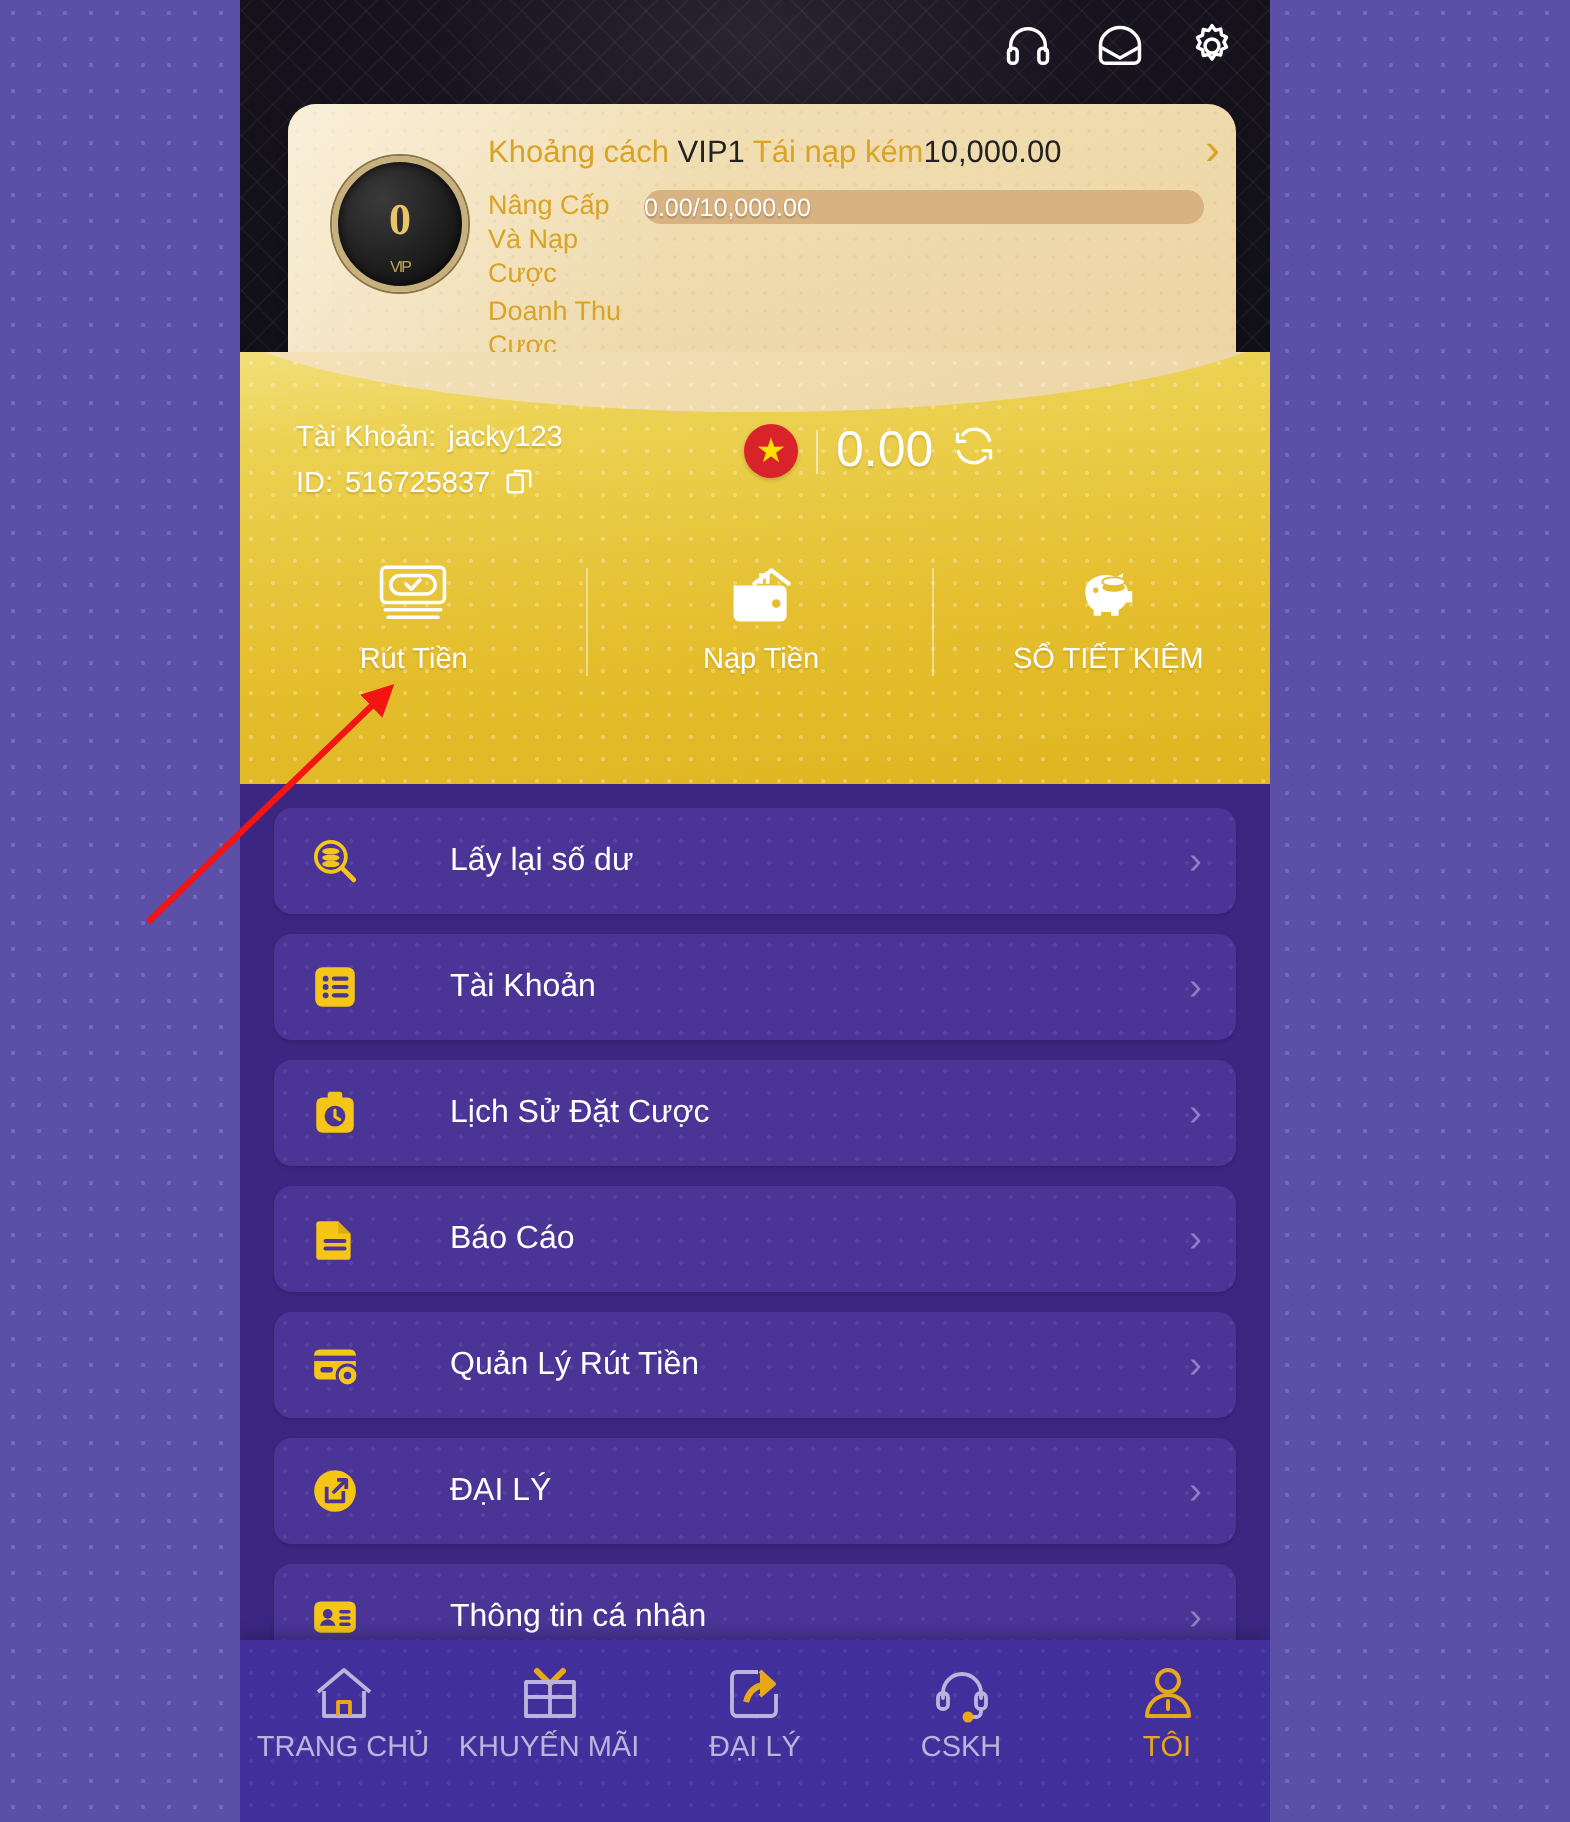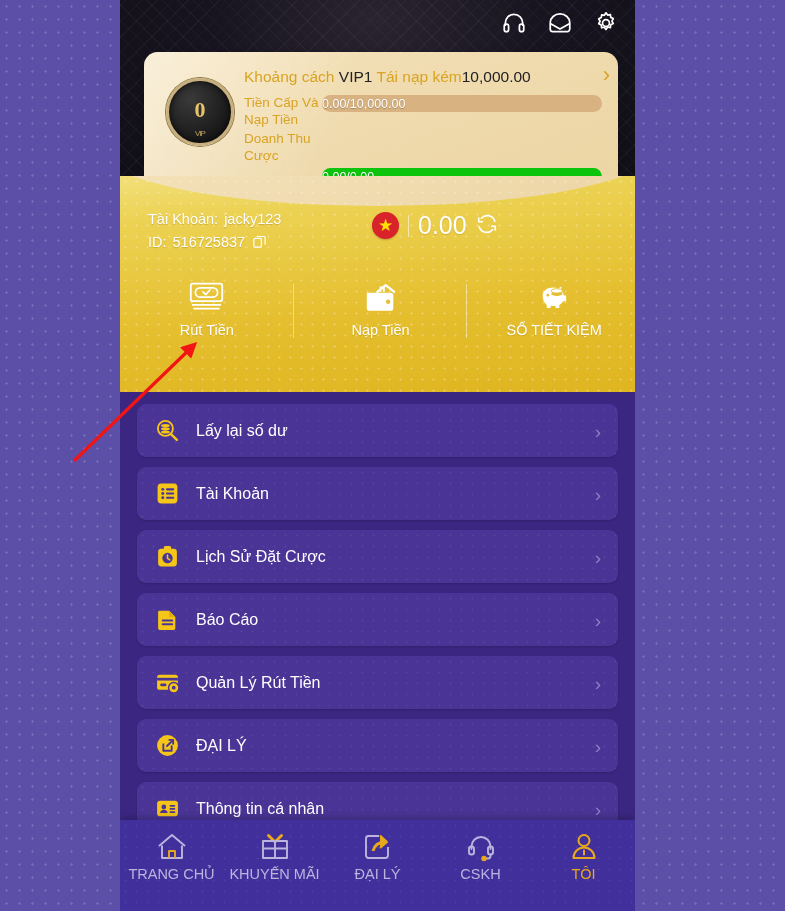--- a/index.html
+++ b/index.html
@@ -171,20 +171,21 @@
     position:absolute;left:0;top:392px;width:515px;bottom:0;
     overflow:hidden;
   }
   .menu-item{
     position:relative;margin:0 17px 10px 17px;height:53px;
     background:#4a3597;
     background-image:radial-gradient(rgba(255,255,255,.07) .9px, transparent 1.1px);
     background-size:11px 11px;
     border-radius:9px;display:flex;align-items:center;
     box-shadow:0 1px 2px rgba(0,0,0,.18);
+    gap:29px;
   }
   .menu-item:first-child{margin-top:12px;}
   .mi-icon{margin-left:17px;width:26px;height:26px;flex:0 0 26px;display:flex;align-items:center;justify-content:center;}
   .mi-label{margin-left:16px;color:#fff;font-size:16px;}
   .mi-chev{
     position:absolute;right:17px;top:50%;transform:translateY(-50%);
     color:#8d7fc4;font-size:19px;line-height:19px;
   }
   
   .bottomnav{
@@ -239,21 +240,21 @@
 
       <div class="medal">
         <div class="num">0</div>
         <div class="wreath">VIP</div>
       </div>
 
       <div class="vip-rows">
         <div class="vip-headline"><span class="gold">Khoảng cách </span><span class="dark">VIP1</span><span class="gold"> Tái nạp kém</span><span class="dark">10,000.00</span></div>
 
         <div class="vip-line">
-          <div class="vip-label">Tiền Cấp Và Nạp Tiền</div>
+          <div class="vip-label">Nâng Cấp Và Nạp Cược</div>
           <div class="bar tan">
               <span>0.00/10,000.00</span>
             </div>
         </div>
 
         <div class="vip-line">
           <div class="vip-label">Doanh Thu Cược</div>
           <div class="bar green">
               <span>0.00/0.00</span>
             </div>

